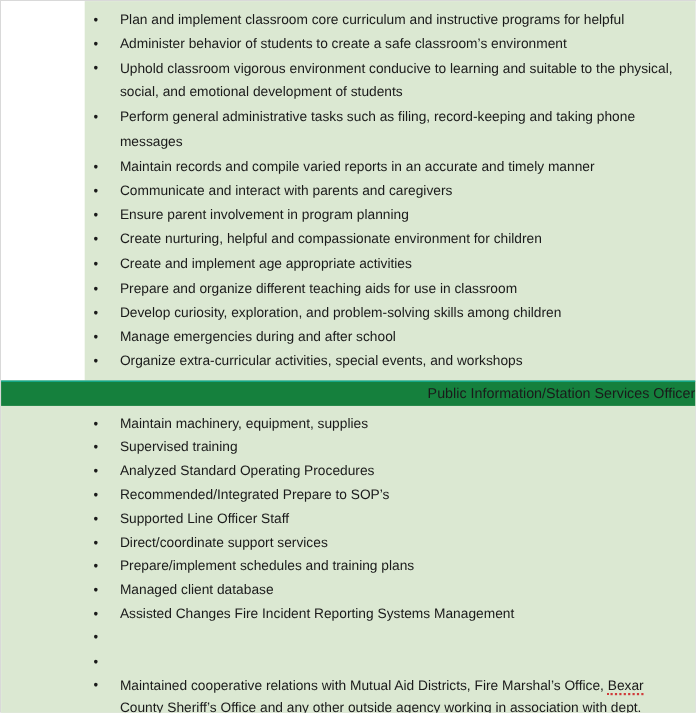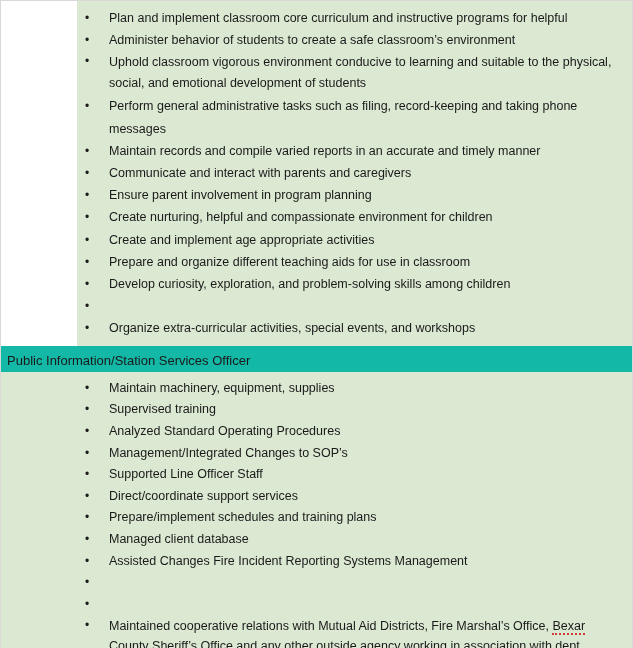--- a/index.html
+++ b/index.html
@@ -78,22 +78,23 @@
     padding-bottom: 1px;
   }
   .sec1 li.two-line .bullet {
     line-height: 21px;
   }
   
   .sec2 {
     background: #dbe8d2;
   }
   .sec2 .section-title {
-    background: #14b8a6;
-    border-top: 4px solid #14b8a6;
+    background: #15803d;
+    border-top: 1px solid #14b8a6;
+    text-align: right;
   }
   .sec2 ul {
     margin: 0;
     padding: 6px 0 8px 0;
     list-style: none;
   }
   .sec2 li {
     position: relative;
     padding: 0 12px 0 108px;
     line-height: 21.6px;
@@ -130,33 +131,33 @@
         <li><span class="bullet">•</span><span>Administer behavior of students to create a safe classroom’s environment</span></li>
         <li class="two-line"><span class="bullet">•</span><span>Uphold classroom vigorous environment conducive to learning and suitable to the physical, social, and emotional development of students</span></li>
         <li><span class="bullet">•</span><span>Perform general administrative tasks such as filing, record-keeping and taking phone messages</span></li>
         <li><span class="bullet">•</span><span>Maintain records and compile varied reports in an accurate and timely manner</span></li>
         <li><span class="bullet">•</span><span>Communicate and interact with parents and caregivers</span></li>
         <li><span class="bullet">•</span><span>Ensure parent involvement in program planning</span></li>
         <li><span class="bullet">•</span><span>Create nurturing, helpful and compassionate environment for children</span></li>
         <li><span class="bullet">•</span><span>Create and implement age appropriate activities</span></li>
         <li><span class="bullet">•</span><span>Prepare and organize different teaching aids for use in classroom</span></li>
         <li><span class="bullet">•</span><span>Develop curiosity, exploration, and problem-solving skills among children</span></li>
-        <li><span class="bullet">•</span></li>
+        <li><span class="bullet">•</span><span>Manage emergencies during and after school</span></li>
         <li><span class="bullet">•</span><span>Organize extra-curricular activities, special events, and workshops</span></li>
       </ul>
     </div>
   </div>
 
   <div class="section sec2">
     <div class="section-title">Public Information/Station Services Officer</div>
     <ul>
       <li><span class="bullet">•</span><span>Maintain machinery, equipment, supplies</span></li>
       <li><span class="bullet">•</span><span>Supervised training</span></li>
       <li><span class="bullet">•</span><span>Analyzed Standard Operating Procedures</span></li>
-      <li><span class="bullet">•</span><span>Management/Integrated Changes to SOP’s</span></li>
+      <li><span class="bullet">•</span><span>Recommended/Integrated Prepare to SOP’s</span></li>
       <li><span class="bullet">•</span><span>Supported Line Officer Staff</span></li>
       <li><span class="bullet">•</span><span>Direct/coordinate support services</span></li>
       <li><span class="bullet">•</span><span>Prepare/implement schedules and training plans</span></li>
       <li><span class="bullet">•</span><span>Managed client database</span></li>
       <li><span class="bullet">•</span><span>Assisted Changes Fire Incident Reporting Systems Management</span></li>
       <li><span class="bullet">•</span></li>
       <li><span class="bullet">•</span></li>
       <li class="two-line"><span class="bullet">•</span><span id="spell-item">Maintained cooperative relations with Mutual Aid Districts, Fire Marshal’s Office, <span class="spell">Bexar</span> County Sheriff’s Office and any other outside agency working in association with dept.</span></li>
 
     </ul>

